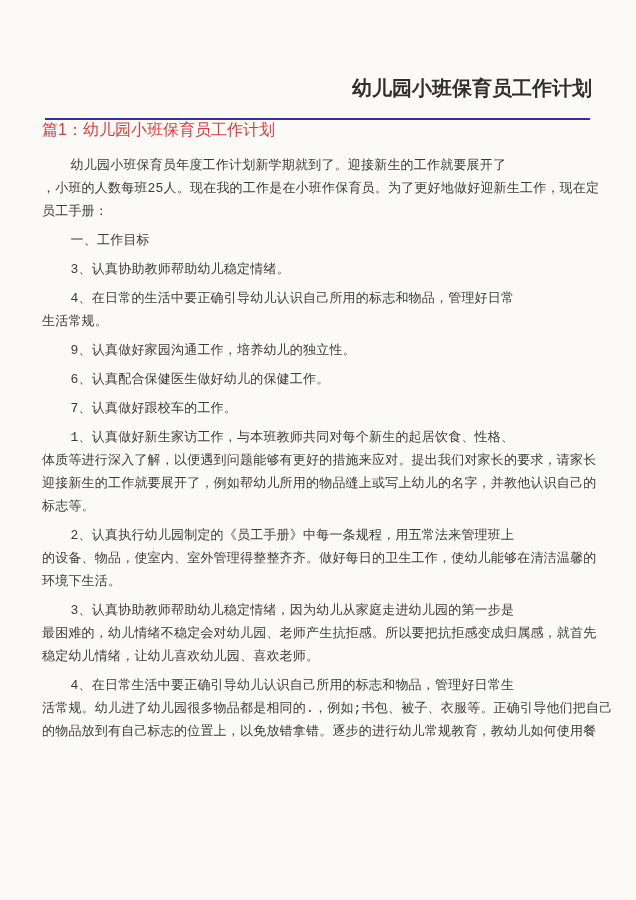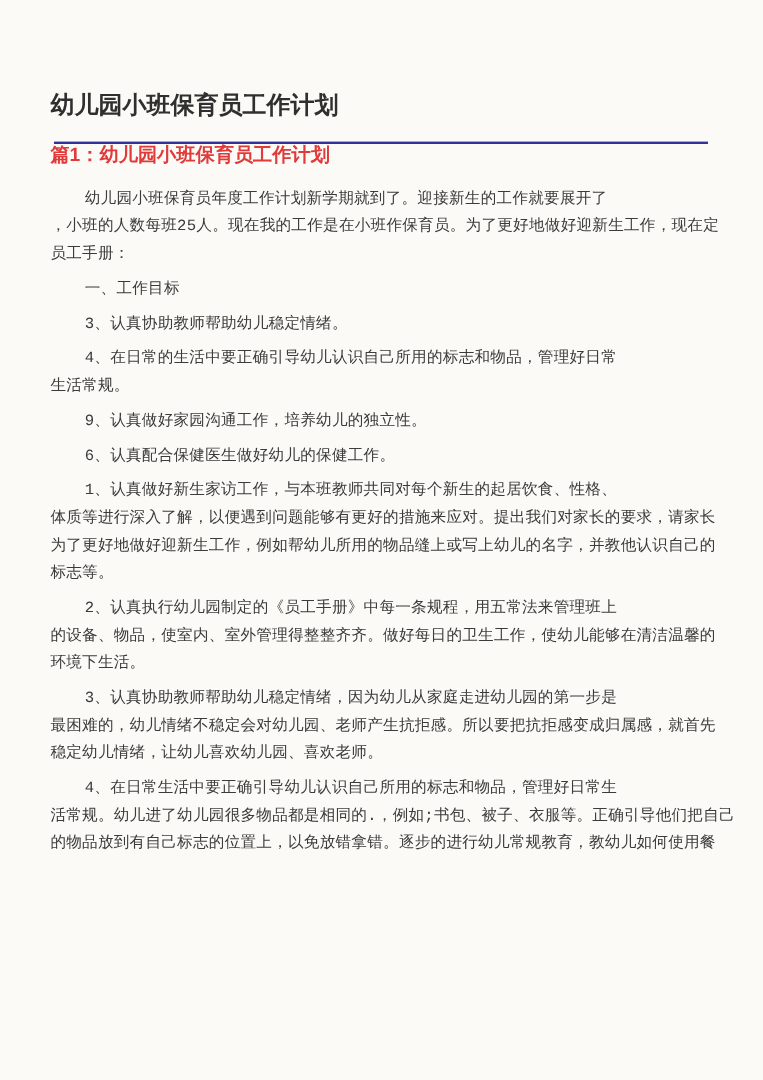--- a/index.html
+++ b/index.html
@@ -24,30 +24,30 @@
       height: 2px;
       background: var(--divider, #31319e);
     }
     .rule.top {
       left: 45px;
       width: 545px;
       top: 44px;
     }
     .doc-title {
       margin: 74px 44px 0 42px;
-      text-align: left;
+      text-align: right;
       font-size: 20px;
       font-weight: bold;
       color: var(--title, #2f2f2f);
       line-height: 28px;
     }
     .section-heading {
       margin: 17px 44px 0 42px;
       font-size: 16px;
-      font-weight: bold;
+      font-weight: normal;
       color: var(--red, #e03a3a);
       line-height: 21px;
     }
     .doc-body {
       margin: 14px 38px 0 42px;
       font-size: 13px;
       color: var(--text, #3b3b3b);
     }
     .para {
       margin: 0 0 6px 0;
@@ -90,23 +90,26 @@
         <span class="line first">4、在日常的生活中要正确引导幼儿认识自己所用的标志和物品，管理好日常</span>
         <span class="line">生活常规。</span>
       </p>
       <p class="para">
         <span class="line first">9、认真做好家园沟通工作，培养幼儿的独立性。</span>
       </p>
       <p class="para">
         <span class="line first">6、认真配合保健医生做好幼儿的保健工作。</span>
       </p>
       <p class="para">
+        <span class="line first">7、认真做好跟校车的工作。</span>
+      </p>
+      <p class="para">
         <span class="line first">1、认真做好新生家访工作，与本班教师共同对每个新生的起居饮食、性格、</span>
         <span class="line">体质等进行深入了解，以便遇到问题能够有更好的措施来应对。提出我们对家长的要求，请家长</span>
-        <span class="line">为了更好地做好迎新生工作，例如帮幼儿所用的物品缝上或写上幼儿的名字，并教他认识自己的</span>
+        <span class="line">迎接新生的工作就要展开了，例如帮幼儿所用的物品缝上或写上幼儿的名字，并教他认识自己的</span>
         <span class="line">标志等。</span>
       </p>
       <p class="para">
         <span class="line first">2、认真执行幼儿园制定的《员工手册》中每一条规程，用五常法来管理班上</span>
         <span class="line">的设备、物品，使室内、室外管理得整整齐齐。做好每日的卫生工作，使幼儿能够在清洁温馨的</span>
         <span class="line">环境下生活。</span>
       </p>
       <p class="para">
         <span class="line first">3、认真协助教师帮助幼儿稳定情绪，因为幼儿从家庭走进幼儿园的第一步是</span>
         <span class="line">最困难的，幼儿情绪不稳定会对幼儿园、老师产生抗拒感。所以要把抗拒感变成归属感，就首先</span>

